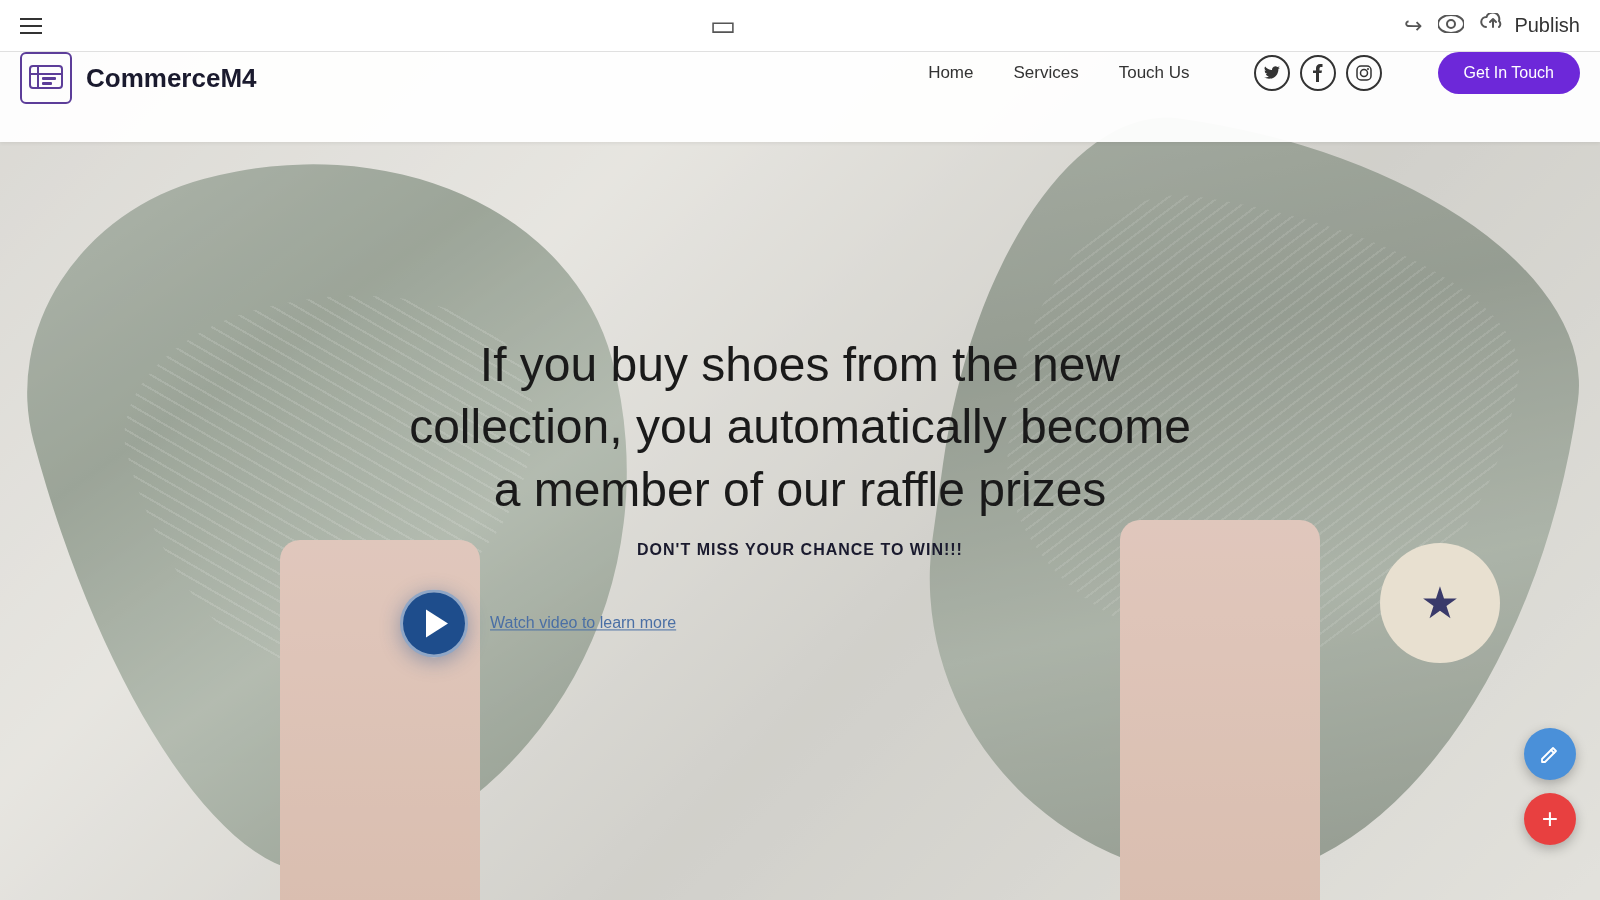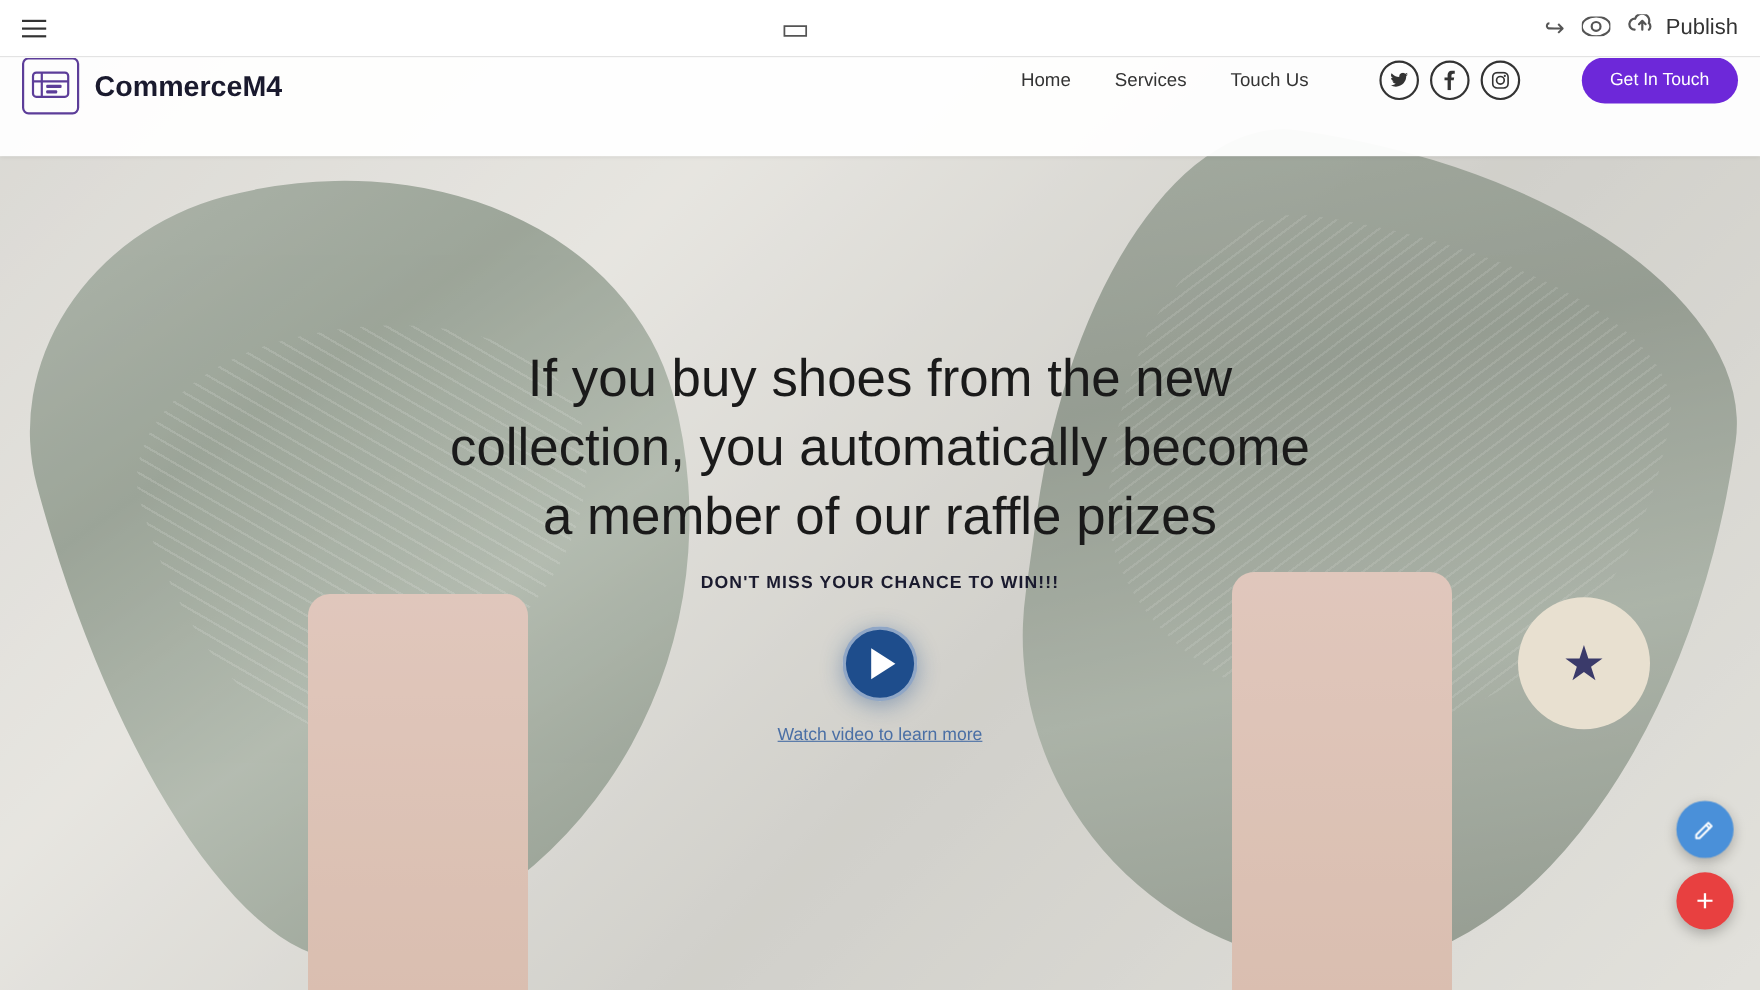--- a/index.html
+++ b/index.html
@@ -206,21 +206,20 @@
     .hero-cta-text {
       font-size: 16px;
       font-weight: 700;
       color: #1a1a2e;
       letter-spacing: 1px;
       margin-bottom: 30px;
     }
 
     .play-btn-wrapper {
       display: flex;
-      flex-direction: column;
       align-items: center;
       gap: 22px;
     }
 
     .play-btn {
       width: 68px; height: 68px;
       border-radius: 50%;
       background: #1e4d8c;
       border: 3px solid rgba(255,255,255,0.5);
       display: flex; align-items: center; justify-content: center;

